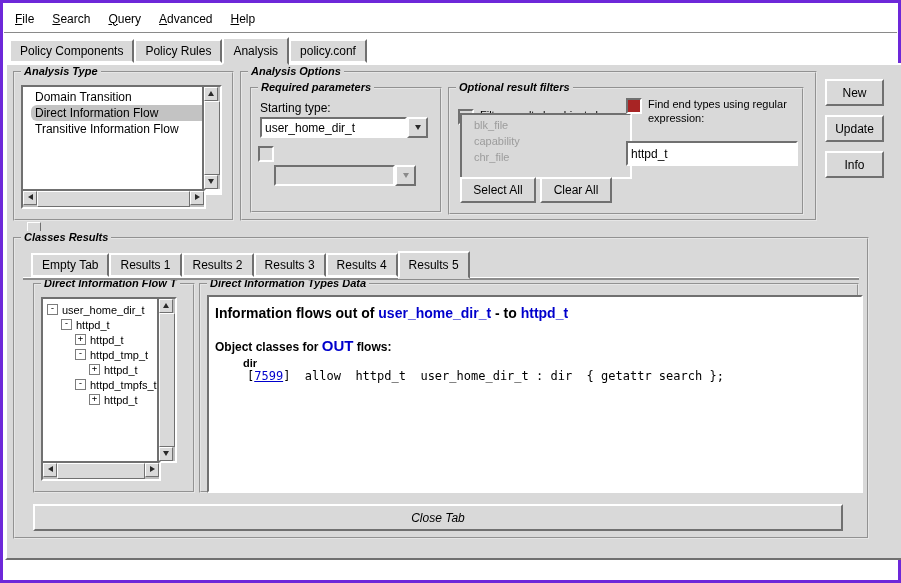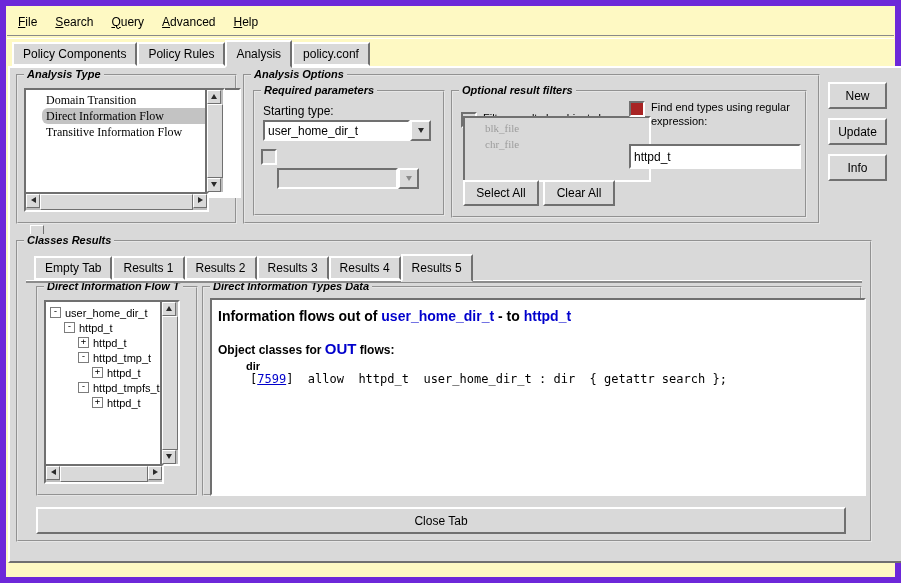--- a/index.html
+++ b/index.html
@@ -1,18 +1,18 @@
 <!DOCTYPE html>
 <html><head>
 <meta charset="utf-8">
 <style>
   html,body{margin:0;padding:0;}
   body{width:901px;height:583px;position:relative;overflow:hidden;background:#d9d9d9;
        font-family:"Liberation Sans",sans-serif;font-size:12px;color:#000;}
-  .app{position:absolute;inset:0;background:#fef9c3;border:6px solid #6d28d9;}
+  .app{position:absolute;inset:0;background:#ffffff;border:3px solid #6d28d9;}
 
   
   .raised{border:2px solid;border-color:#ffffff #707070 #707070 #ffffff;background:#d9d9d9;}
 
   
   .menubar{position:absolute;top:3px;left:3px;right:3px;height:25px;display:flex;align-items:center;}
   .menu-item{display:inline-block;padding:3px 9px;cursor:default;}
   .menu-item::first-letter{text-decoration:underline;}
   .menu-sep{position:absolute;top:29px;left:1px;right:1px;height:2px;border-top:1px solid #8a8a8a;border-bottom:1px solid #ffffff;}
 
@@ -23,21 +23,21 @@
   .tab.selected{height:24px;margin-bottom:-2px;border-bottom:2px solid #d9d9d9;z-index:7;}
   .main-tabbar{top:36px;left:6px;height:24px;}
   .content-frame{position:absolute;left:2px;top:60px;width:897px;height:493px;}
 
   
   .group{position:absolute;border:2px groove #e6e6e6;}
   .group-title{position:absolute;top:-8px;left:6px;background:#d9d9d9;padding:0 3px;
                font-size:11px;font-weight:bold;font-style:italic;white-space:nowrap;}
 
   
-  .listbox{position:absolute;background:#ffffff;border:2px solid;border-color:#707070 #ffffff #ffffff #707070;overflow:hidden;padding:2px 16px;font-family:Liberation Serif, serif;}
+  .listbox{position:absolute;background:#ffffff;border:2px solid;border-color:#707070 #ffffff #ffffff #707070;overflow:hidden;padding:2px 8px;}
   .list-item{padding:0 4px;height:16px;line-height:16px;white-space:nowrap;}
   .list-item.selected{background:#c3c3c3;border-radius:6px;}
   .listbox.disabled{background:#d9d9d9;}
   .listbox.disabled .list-item{color:#9c9c9c;font-size:11px;}
 
   
   .sb{position:absolute;background:#bdbdbd;border:2px solid;border-color:#707070 #ffffff #ffffff #707070;display:flex;}
   .sb.v{flex-direction:column;width:16px;}
   .sb.h{flex-direction:row;height:16px;}
   .sb .arrow{flex:none;width:12px;height:12px;background:#d9d9d9;border:1px solid;border-color:#ffffff #707070 #707070 #ffffff;}
@@ -178,20 +178,21 @@
     </div>
 
     <div class="group" style="left:206px;top:14px;width:352px;height:124px;">
       <span class="group-title">Optional result filters</span>
       <div class="check-row" style="left:8px;top:19px;width:190px;">
         <span class="checkbox"></span>
         <span class="check-label" style="font-size:11px;">Filter results by object class:</span>
       </div>
       <div class="listbox disabled" style="left:10px;top:24px;width:152px;height:58px;">
         <div class="list-item">blk_file</div>
+        <div class="list-item">capability</div>
         <div class="list-item">chr_file</div>
       </div>
       <div class="btn" style="left:10px;top:88px;width:72px;height:22px;">Select All</div>
       <div class="btn" style="left:90px;top:88px;width:68px;height:22px;">Clear All</div>
       <div class="check-row" style="left:176px;top:8px;width:172px;">
         <span class="checkbox checked"></span>
         <span class="check-label" style="font-size:11px;">Find end types using regular expression:</span>
       </div>
       <div class="entry" style="left:176px;top:52px;width:168px;height:21px;">
         <input value="httpd_t" style="">
@@ -273,17 +274,17 @@
     <div class="group" style="left:184px;top:44px;width:656px;height:206px;">
       <span class="group-title">Direct Information Types Data</span>
       <div class="data-box" style="left:6px;top:10px;width:640px;height:178px;">
         <div class="headline"><span>Information flows out of </span><span class="blue">user_home_dir_t</span><span> - to </span><span class="blue">httpd_t</span></div>
         <div class="classes-line"><span>Object classes for </span><span class="blue flow-dir">OUT</span><span> flows:</span></div>
         <div class="obj-class">dir</div>
         <div class="rule-line"><span>[</span><span class="rule-link">7599</span><span>]</span><span>  allow  httpd_t  user_home_dir_t : dir  { getattr search };</span></div>
       </div>
     </div>
 
-    <div class="btn" style="left:18px;right:24px;bottom:6px;height:23px;">Close Tab</div>
+    <div class="btn" style="left:18px;right:24px;bottom:6px;height:23px;font-style:italic;">Close Tab</div>
   </div>
 
 
 </div>
 
 </body></html>

